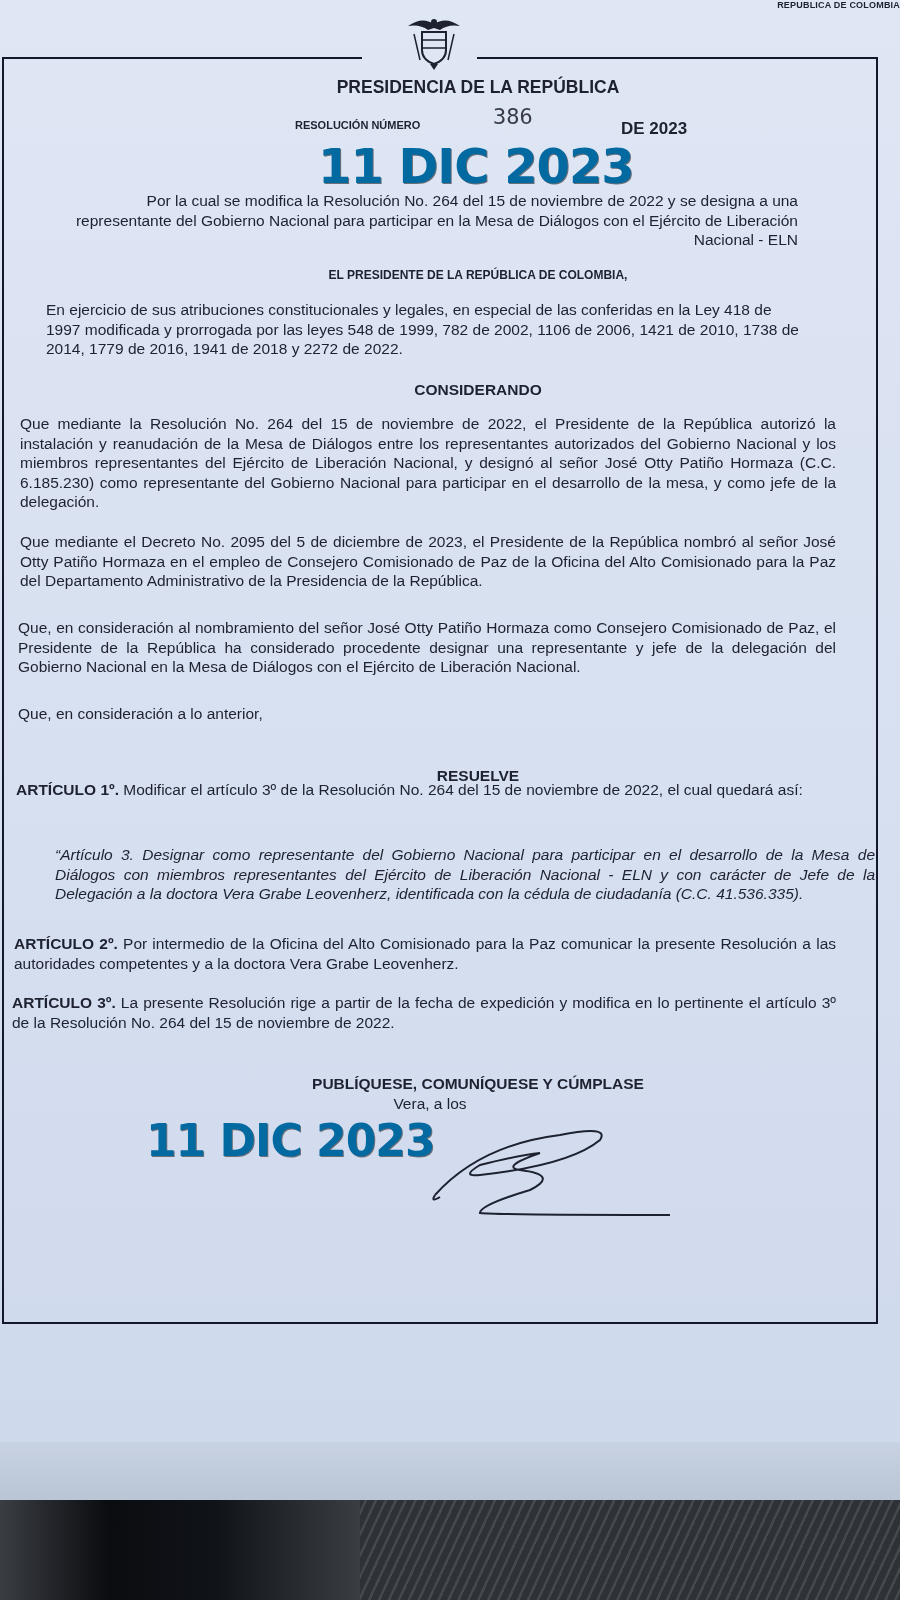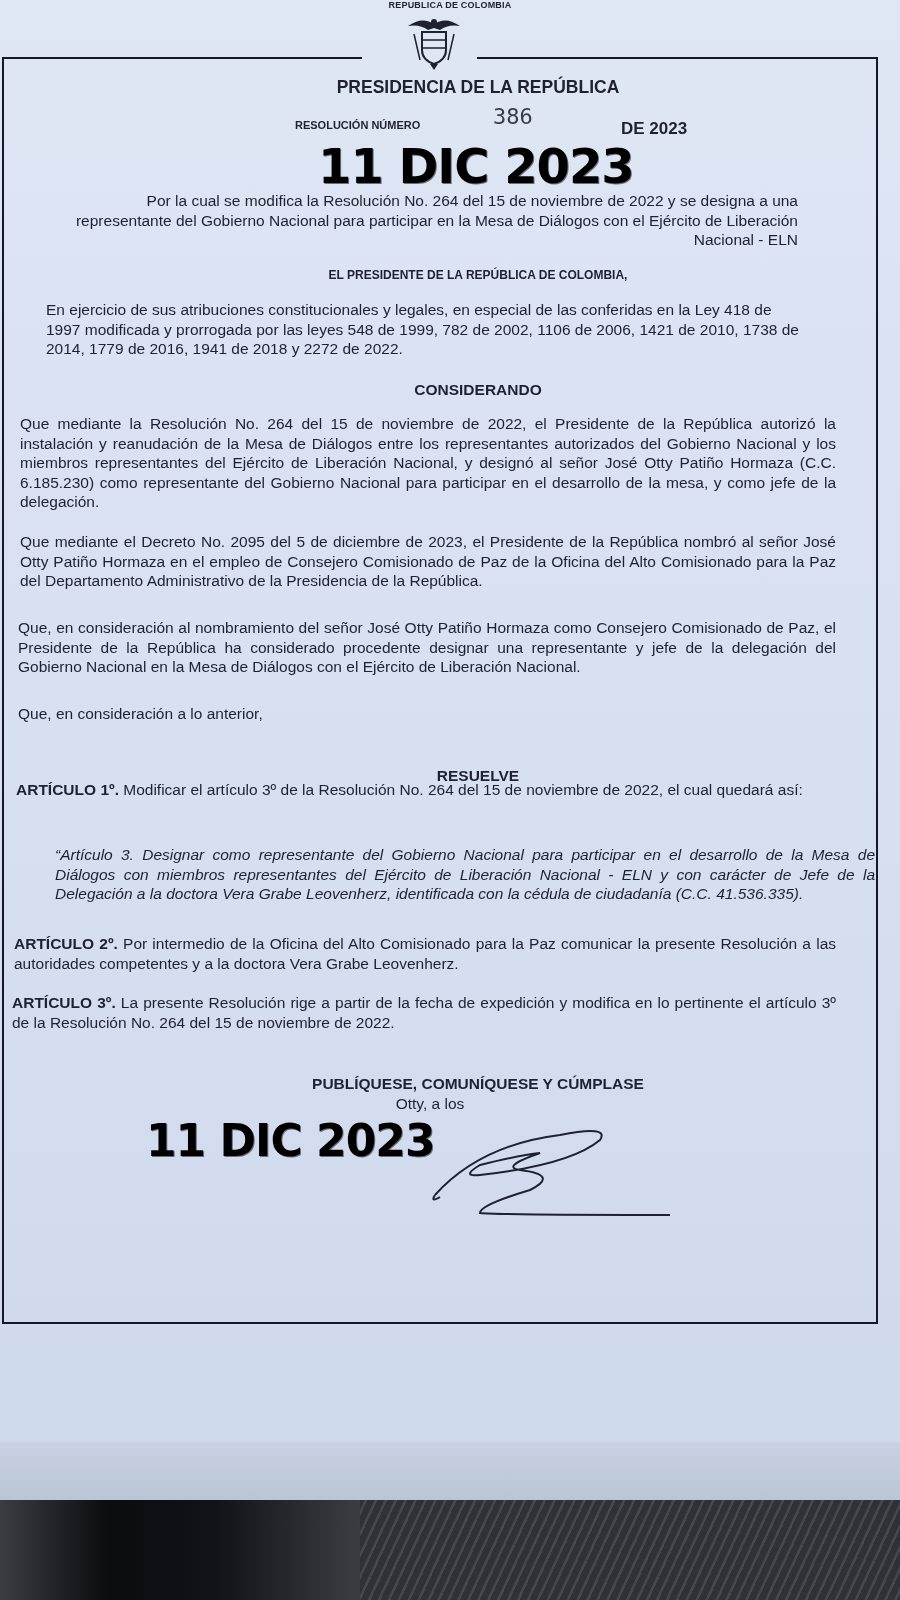--- a/index.html
+++ b/index.html
@@ -4,27 +4,27 @@
 <style>
   html,body{margin:0;padding:0;}
   body{width:900px;height:1600px;position:relative;overflow:hidden;background:#c9d3e6;font-family:"Liberation Sans",sans-serif;color:#1d2130;}
   .paper{position:absolute;left:0;top:0;width:900px;height:1450px;background:linear-gradient(180deg,#dfe6f4 0%,#d6dff0 60%,#cfd9ec 100%);}
   .tray{position:absolute;left:0;top:1442px;width:900px;height:60px;background:linear-gradient(180deg,#c8d2e2,#b9c4d4);}
   .floor{position:absolute;left:0;top:1500px;width:900px;height:100px;background:repeating-linear-gradient(115deg,#2e3136 0px,#2e3136 6px,#45484d 7px,#45484d 9px);}
   .floor-dark{position:absolute;left:0;top:1500px;width:360px;height:100px;background:linear-gradient(90deg,#3a3d42 0%,#0a0c10 30%,#101318 60%,#3a3d42 100%);}
   .frame{position:absolute;left:2px;top:57px;width:872px;height:1265px;border:2px solid #15182a;border-top:none;}
   .frame-top-l{position:absolute;left:2px;top:57px;width:360px;height:2px;background:#15182a;}
   .frame-top-r{position:absolute;left:477px;top:57px;width:399px;height:2px;background:#15182a;}
-  .rep{position:absolute;left:0;width:900px;top:0;text-align:center;font-size:9px;font-weight:bold;letter-spacing:.2px;}
+  .rep{position:absolute;left:0;width:900px;top:0;text-align:right;font-size:9px;font-weight:bold;letter-spacing:.2px;}
   .crest{position:absolute;left:404px;top:12px;width:60px;height:58px;}
   .c{position:absolute;left:0;width:860px;text-align:center;}
   .b{font-weight:bold;padding-left:48px;}
   .t{position:absolute;font-size:15.5px;line-height:19.5px;}
   .j{text-align:justify;text-align-last:left;}
-  .stamp{font-family:"DejaVu Sans",sans-serif;color:#000000;font-weight:bold;letter-spacing:-1px;text-shadow:1px 1px 0 #6b6f78;text-align:center;}
+  .stamp{font-family:"DejaVu Sans",sans-serif;color:#0369a1;font-weight:bold;letter-spacing:-1px;text-shadow:1px 1px 0 #6b6f78;text-align:center;}
   i{font-style:italic;}
 </style>
 </head>
 <body>
 
 <div class="paper"></div>
 <div class="tray"></div>
 <div class="floor"></div>
 <div class="floor-dark"></div>
 
@@ -67,20 +67,20 @@
 
 <div class="t j" style="left:16px;top:780px;width:820px;"><b>ARTÍCULO 1º.</b><span> Modificar el artículo 3º de la Resolución No. 264 del 15 de noviembre de 2022, el cual quedará así:</span></div>
 
 <div class="t j" style="left:16px;top:845px;width:820px;margin-left:39px;"><i>“Artículo 3. Designar como representante del Gobierno Nacional para participar en el desarrollo de la Mesa de Diálogos con miembros representantes del Ejército de Liberación Nacional - ELN y con carácter de Jefe de la Delegación a la doctora Vera Grabe Leovenherz, identificada con la cédula de ciudadanía (C.C. 41.536.335).</i></div>
 
 <div class="t j" style="left:14px;top:934px;width:822px;"><b>ARTÍCULO 2º.</b><span> Por intermedio de la Oficina del Alto Comisionado para la Paz comunicar la presente Resolución a las autoridades competentes y a la doctora Vera Grabe Leovenherz.</span></div>
 
 <div class="t j" style="left:12px;top:993px;width:824px;"><b>ARTÍCULO 3º.</b><span> La presente Resolución rige a partir de la fecha de expedición y modifica en lo pertinente el artículo 3º de la Resolución No. 264 del 15 de noviembre de 2022.</span></div>
 
 <div class="c b" style="top:1075px;font-size:15.5px;">PUBLÍQUESE, COMUNÍQUESE Y CÚMPLASE</div>
-<div class="c" style="top:1095px;font-size:15.5px;">Otty, a los</div>
+<div class="c" style="top:1095px;font-size:15.5px;">Vera, a los</div>
 
 <div class="stamp" style="position:absolute;left:146px;top:1115px;font-size:44px;">11 DIC 2023</div>
 
 <svg style="position:absolute;left:420px;top:1115px;width:270px;height:110px;" viewBox="0 0 270 110">
   <path d="M15 80 Q60 30 140 20 Q190 10 180 25 Q150 50 60 60 Q40 62 60 50 Q100 40 120 38 Q80 52 100 55 Q140 60 110 75 Q60 90 60 98 Q80 100 250 100" fill="none" stroke="#1d2130" stroke-width="2"></path>
   <path d="M15 80 Q10 88 20 82" fill="none" stroke="#1d2130" stroke-width="2"></path>
 </svg>
 
 </body></html>

